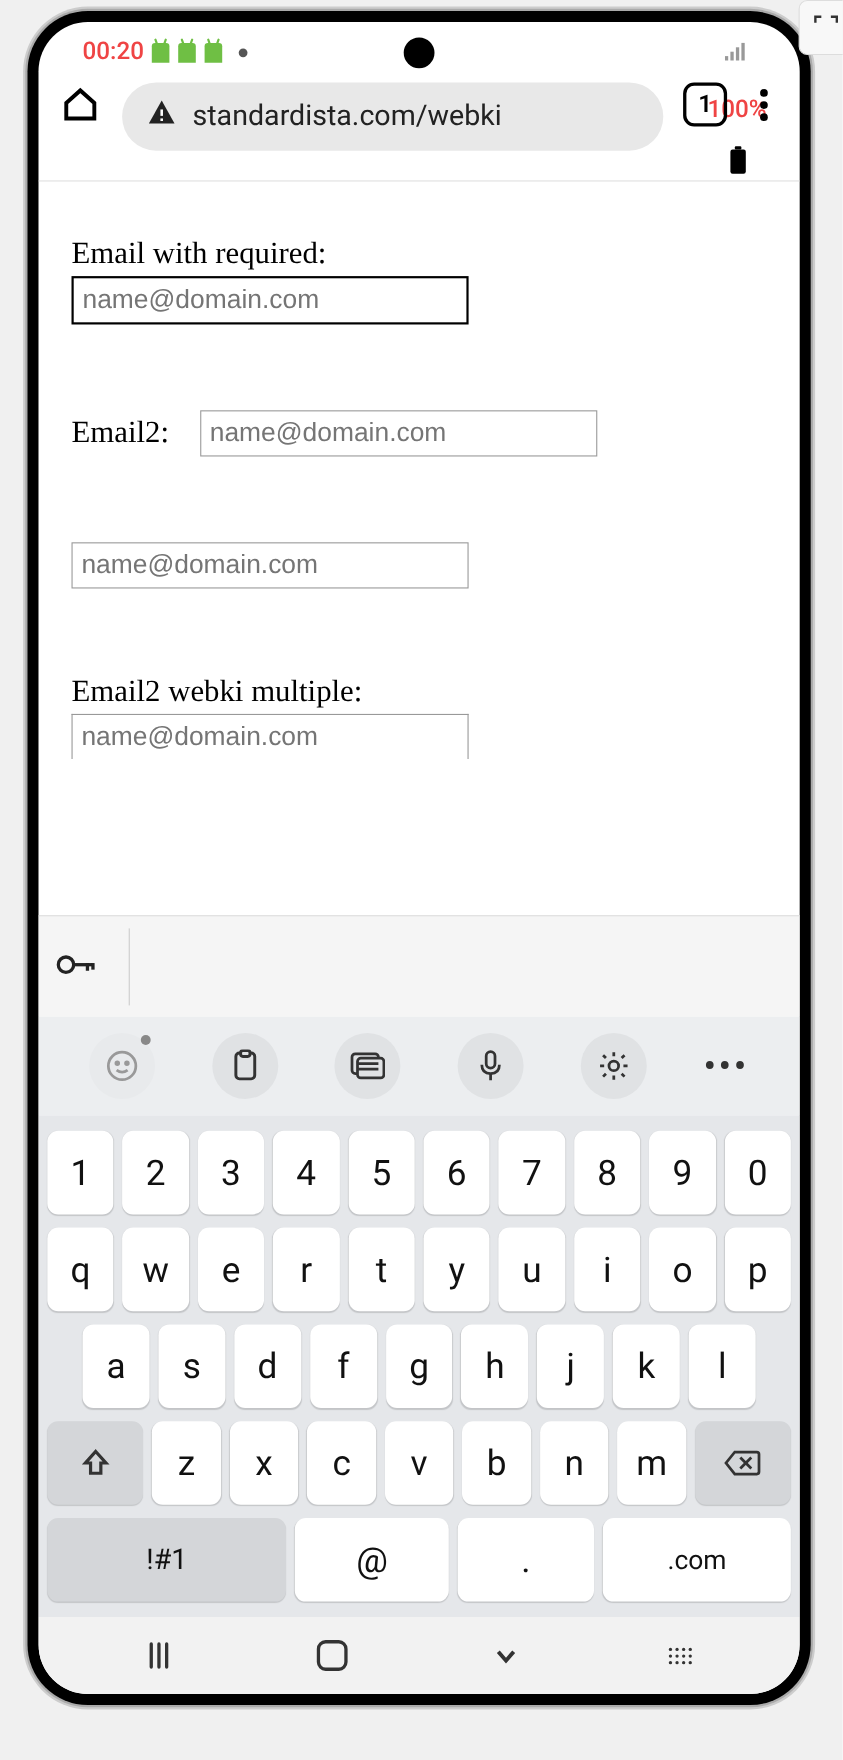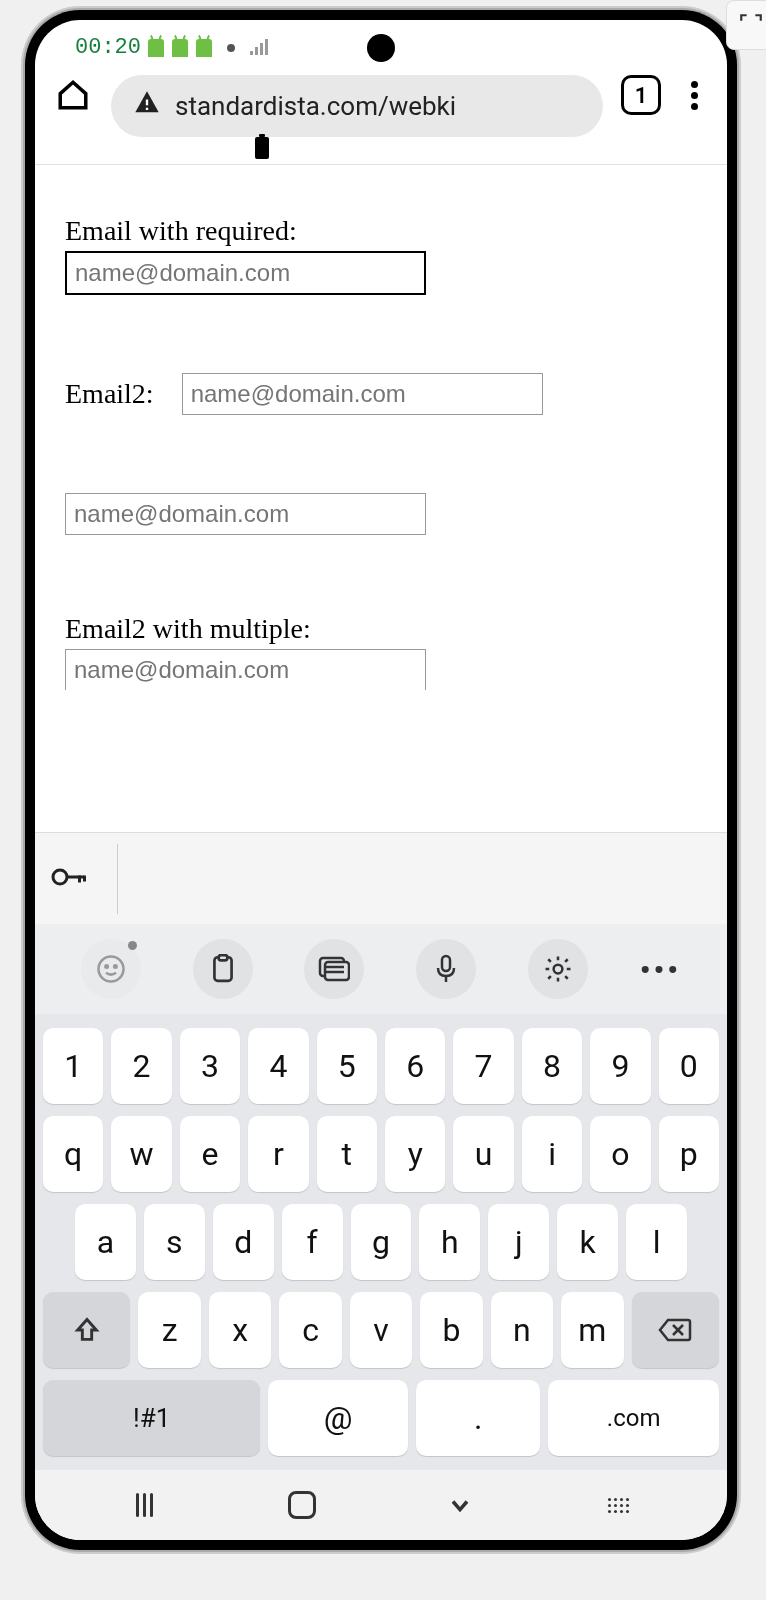--- a/index.html
+++ b/index.html
@@ -36,25 +36,25 @@
     width: 28px; height: 28px;
     background: #000;
     border-radius: 50%;
     z-index: 10;
   }
   
   .status-bar {
     height: 55px;
     display: flex;
     align-items: center;
+    justify-content: space-between;
     padding: 0 30px 0 40px;
     font-size: 22px;
     font-weight: 500;
-    color: #15803d;
-    font-family: Liberation Mono, monospace;
+    color: #ef4444;
   }
   .status-left { display: flex; align-items: center; gap: 6px; }
   .android-icon {
     width: 16px; height: 18px;
     background: #6fbf44;
     border-radius: 3px 3px 0 0;
     position: relative;
     margin: 0 1px;
   }
   .android-icon::before, .android-icon::after {
@@ -371,21 +371,21 @@
       <input type="text" class="focused" placeholder="name@domain.com" style="">
     </div>
     <div class="form-row inline">
       <label>Email2:</label>
       <input type="text" placeholder="name@domain.com" style="">
     </div>
     <div class="form-row">
       <input type="text" placeholder="name@domain.com" style="">
     </div>
     <div class="form-row cut" style="margin-bottom:0">
-      <label>Email2 with multiple:</label>
+      <label>Email2 webki multiple:</label>
       <input type="text" placeholder="name@domain.com" style="">
     </div>
   </div>
 
   <div class="suggest-bar">
     <span>
       <svg width="36" height="20" viewBox="0 0 36 20">
             <circle cx="9" cy="10" r="7" fill="none" stroke="#222" stroke-width="3"></circle>
             <rect x="15" y="8.5" width="18" height="3" fill="#222"></rect>
             <rect x="27" y="8.5" width="3" height="7" fill="#222"></rect>

